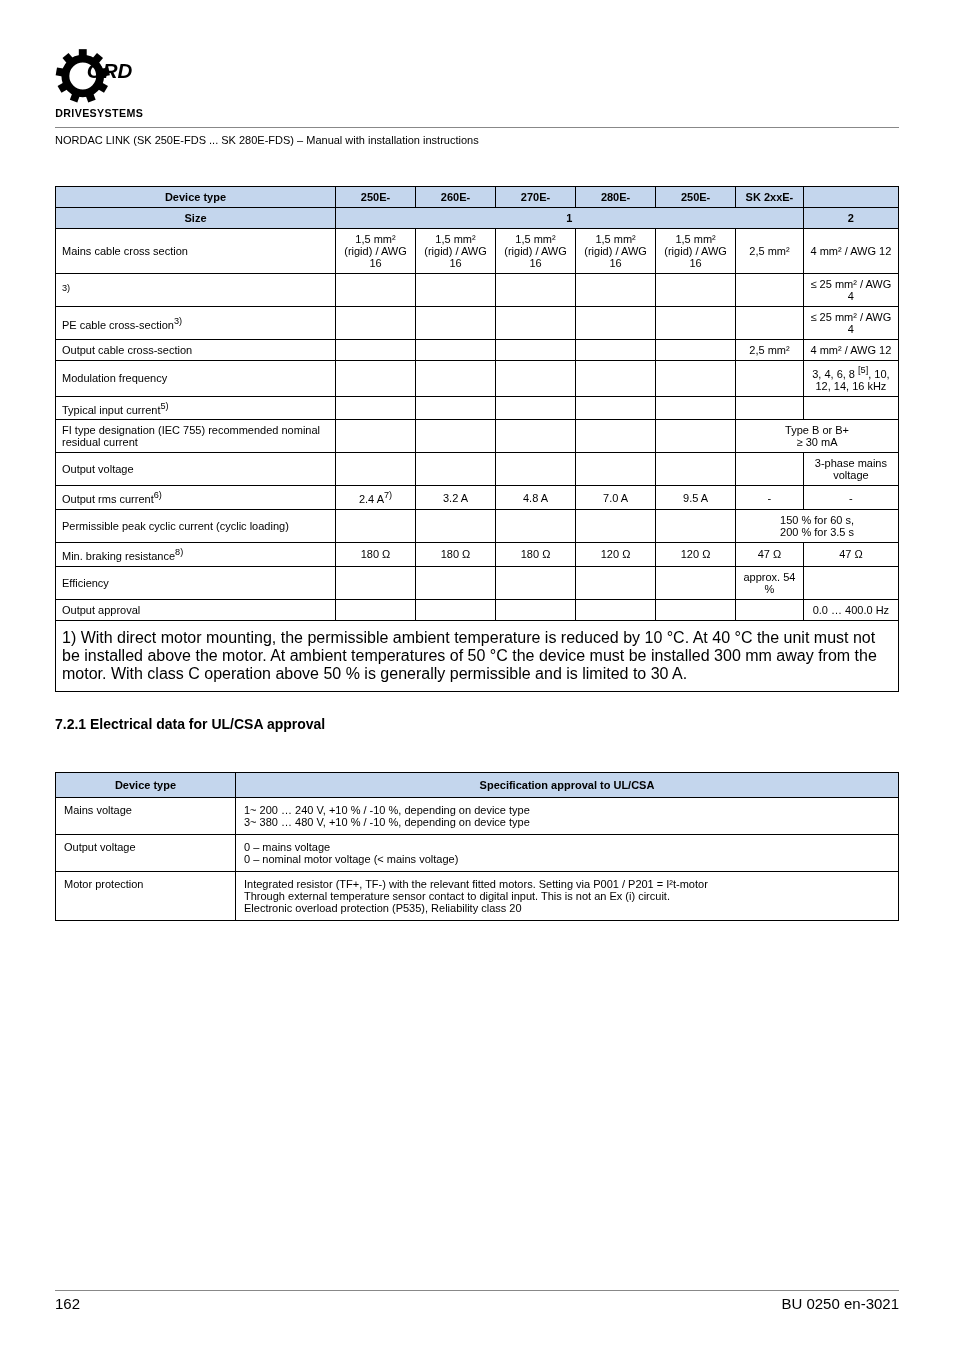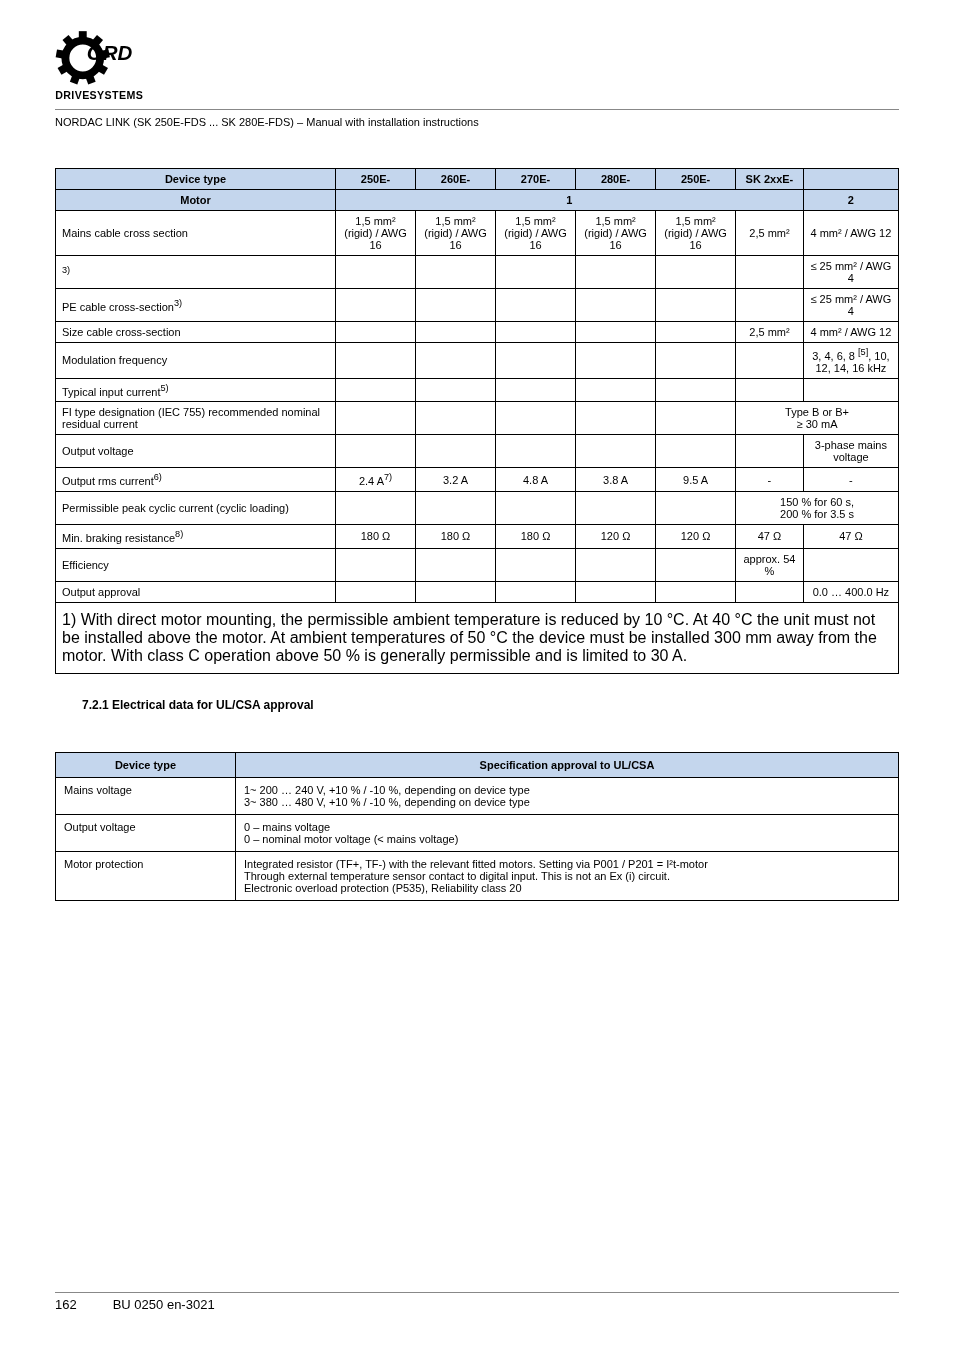--- a/index.html
+++ b/index.html
@@ -1,37 +1,37 @@
 <!DOCTYPE html>
 <html><head>
 <meta charset="utf-8">
 <style>
   * { box-sizing: border-box; margin: 0; padding: 0; }
   html, body { width: 954px; height: 1350px; background: #fff; font-family: Arial, Helvetica, sans-serif; color: #000; }
-  .page { padding: 28px 55px 40px 55px; position: relative; height: 100%; }
+  .page { padding: 46px 55px 40px 55px; position: relative; height: 100%; }
   .logo-area { display: flex; align-items: flex-end; gap: 10px; margin-bottom: 6px; }
   .logo-svg { width: 95px; height: 75px; }
   .hr-line { border: none; border-top: 1px solid #888; margin-left: 0; margin-bottom: 6px; }
   .doc-title-row { display: flex; justify-content: space-between; font-size: 11px; margin-bottom: 10px; padding-right: 2px; }
   .doc-title-left { text-align: left; }
 
   table { border-collapse: collapse; width: 100%; font-size: 11px; margin-top: 40px; }
   table.t1 th, table.t1 td { border: 1px solid #000; padding: 4px 6px; vertical-align: middle; }
   table.t1 .hdr { background: #c4d6ed; font-weight: bold; }
   table.t1 .subhdr { background: #c4d6ed; font-weight: bold; text-align: center; }
   table.t1 .center { text-align: center; }
   table.t1 .note td { padding: 8px 6px; font-size: 16px; }
 
-  .subsection { margin-top: 24px; font-size: 12px; font-weight: bold; margin-bottom: 8px; margin-left: 27px; }
+  .subsection { margin-top: 24px; font-size: 14px; font-weight: bold; margin-bottom: 8px; }
   table.t2 th, table.t2 td { border: 1px solid #000; padding: 6px 8px; vertical-align: top; font-size: 11px; }
   table.t2 .hdr { background: #c4d6ed; font-weight: bold; }
 
   .footer { position: absolute; bottom: 38px; left: 55px; right: 55px; }
   .footer-line { border: none; border-top: 1px solid #888; margin-bottom: 4px; }
-  .footer-row { display: flex; font-size: 13px; gap: 36px; }
+  .footer-row { display: flex; justify-content: space-between; font-size: 15px; }
 </style>
 </head>
 <body>
 
 <div class="page">
   <div class="logo-area">
     <svg class="logo-svg" viewBox="0 0 120 95">
       <g fill="#000">
         <circle cx="35" cy="38" r="22" fill="none" stroke="#000" stroke-width="10"></circle>
         <g>
@@ -62,21 +62,21 @@
       <th style="width:280px;">Device type</th>
       <th class="center">250E-</th>
       <th class="center">260E-</th>
       <th class="center">270E-</th>
       <th class="center">280E-</th>
       <th class="center">250E-</th>
       <th class="center">SK 2xxE-</th>
       <th class="center"></th>
     </tr>
     <tr class="subhdr">
-      <th>Motor</th>
+      <th>Size</th>
       <th colspan="6" class="center">1</th>
       <th class="center">2</th>
     </tr>
     </tbody>
       <tbody id="t1-body">
         <tr>
           <td>Mains cable cross section</td>
           <td class="center">1,5 mm² (rigid) / AWG 16</td>
           <td class="center">1,5 mm² (rigid) / AWG 16</td>
           <td class="center">1,5 mm² (rigid) / AWG 16</td>
@@ -99,21 +99,21 @@
           <td>PE cable cross-section<sup>3)</sup></td>
           <td class="center"></td>
           <td class="center"></td>
           <td class="center"></td>
           <td class="center"></td>
           <td class="center"></td>
           <td class="center"></td>
           <td class="center">≤ 25 mm² / AWG 4</td>
         </tr>
         <tr>
-          <td>Size cable cross-section</td>
+          <td>Output cable cross-section</td>
           <td class="center"></td>
           <td class="center"></td>
           <td class="center"></td>
           <td class="center"></td>
           <td class="center"></td>
           <td class="center">2,5 mm²</td>
           <td class="center">4 mm² / AWG 12</td>
         </tr>
         <tr>
           <td>Modulation frequency</td>
@@ -152,21 +152,21 @@
           <td class="center"></td>
           <td class="center"></td>
           <td class="center"></td>
           <td class="center">3-phase mains voltage</td>
         </tr>
         <tr>
           <td>Output rms current<sup>6)</sup></td>
           <td class="center">2.4 A<sup>7)</sup></td>
           <td class="center">3.2 A</td>
           <td class="center">4.8 A</td>
-          <td class="center">3.8 A</td>
+          <td class="center">7.0 A</td>
           <td class="center">9.5 A</td>
           <td class="center">-</td>
           <td class="center">-</td>
         </tr>
         <tr>
           <td>Permissible peak cyclic current (cyclic loading)</td>
           <td class="center"></td>
           <td class="center"></td>
           <td class="center"></td>
           <td class="center"></td>

